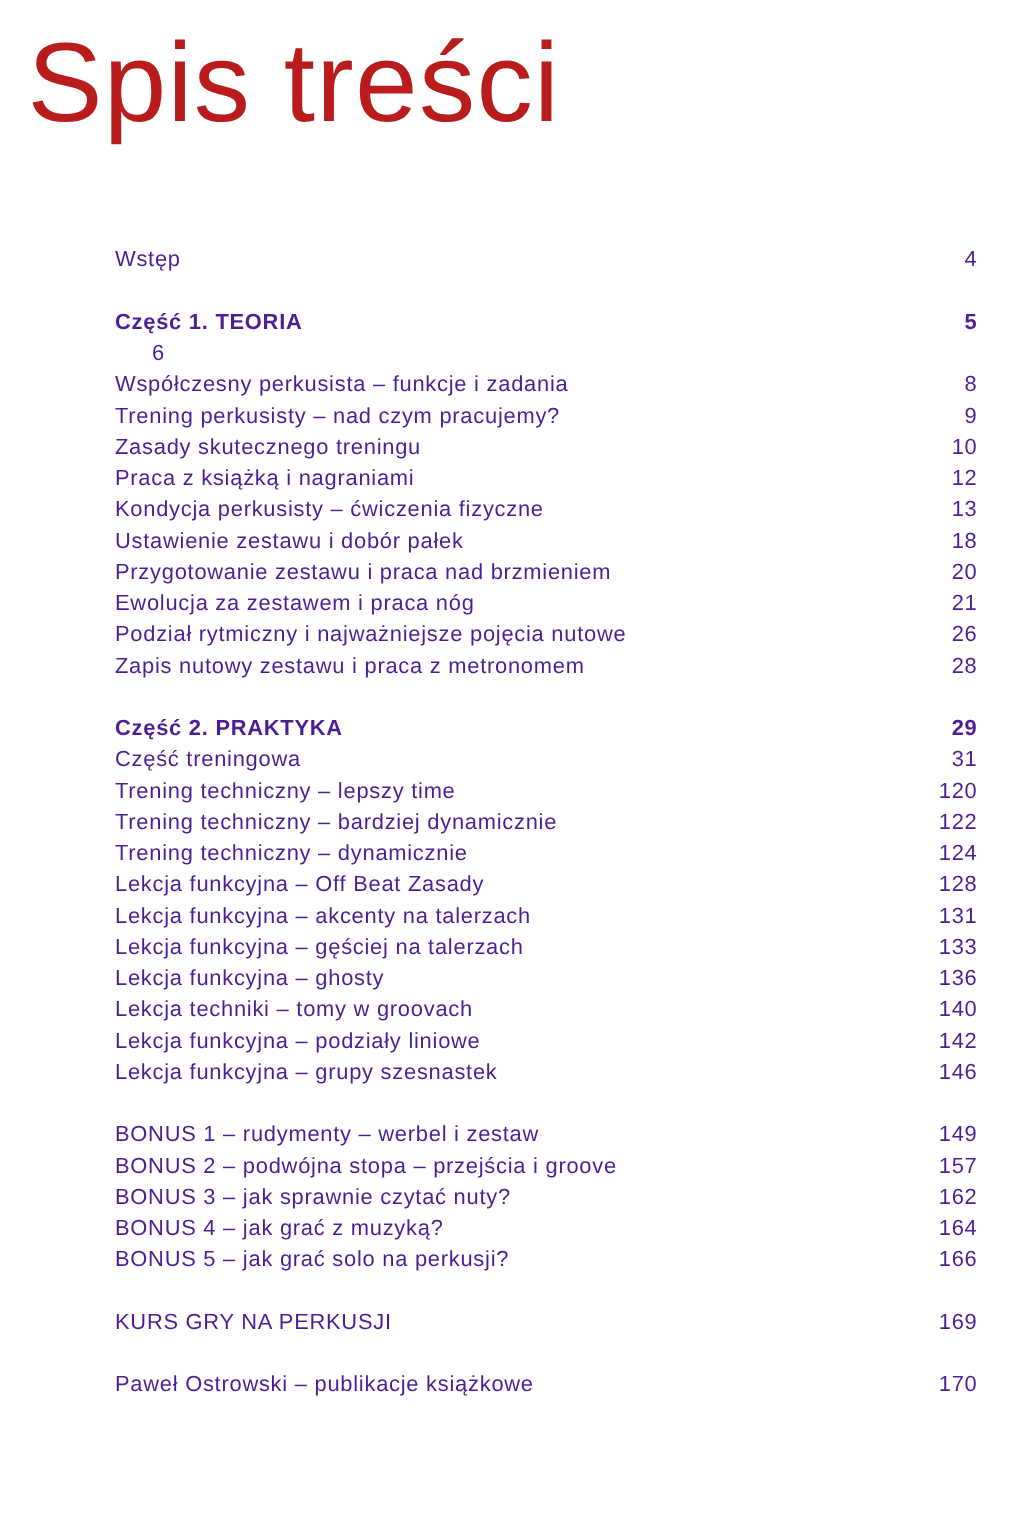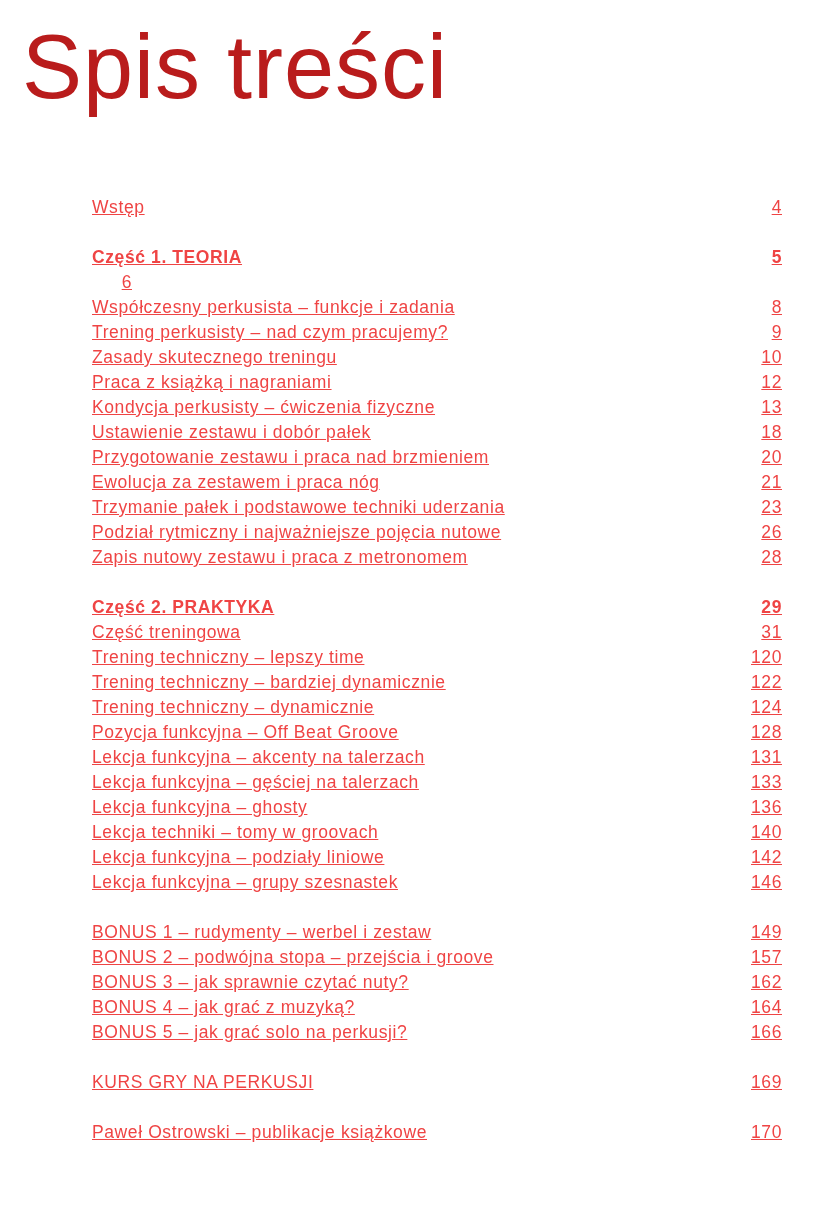--- a/index.html
+++ b/index.html
@@ -14,21 +14,21 @@
       font-size: 90px; font-weight: 300; letter-spacing: 1px;
       color: #b91c1c; line-height: 1.1;
       -webkit-text-stroke: 0;
     }
     .toc {
       position: absolute; left: 92px; top: 195px; width: 690px;
     }
     .row {
       display: flex; justify-content: space-between; align-items: baseline;
       height: 25px; line-height: 25px;
-      font-size: 17.5px; letter-spacing: 0.6px; color: #ef4444; text-decoration: underline;
+      font-size: 17.5px; letter-spacing: 0.6px; color: #4c1d95;
     }
     .row.bold { font-weight: bold; }
     .row .page { text-align: right; min-width: 40px; }
     .gap { height: 25px; }
   </style>
 </head>
 <body>
 
 <div class="title">Spis treści</div>
 
@@ -74,24 +74,20 @@
       </div>
       <div class="row">
         <span class="label">Przygotowanie zestawu i praca nad brzmieniem</span>
         <span class="page">20</span>
       </div>
       <div class="row">
         <span class="label">Ewolucja za zestawem i praca nóg</span>
         <span class="page">21</span>
       </div>
       <div class="row">
-        <span class="label">Trzymanie pałek i podstawowe techniki uderzania</span>
-        <span class="page">23</span>
-      </div>
-      <div class="row">
         <span class="label">Podział rytmiczny i najważniejsze pojęcia nutowe</span>
         <span class="page">26</span>
       </div>
       <div class="row">
         <span class="label">Zapis nutowy zestawu i praca z metronomem</span>
         <span class="page">28</span>
       </div>
     </div>
     <div class="gap"></div>
     <div>
@@ -109,21 +105,21 @@
       </div>
       <div class="row">
         <span class="label">Trening techniczny – bardziej dynamicznie</span>
         <span class="page">122</span>
       </div>
       <div class="row">
         <span class="label">Trening techniczny – dynamicznie</span>
         <span class="page">124</span>
       </div>
       <div class="row">
-        <span class="label">Pozycja funkcyjna – Off Beat Groove</span>
+        <span class="label">Lekcja funkcyjna – Off Beat Zasady</span>
         <span class="page">128</span>
       </div>
       <div class="row">
         <span class="label">Lekcja funkcyjna – akcenty na talerzach</span>
         <span class="page">131</span>
       </div>
       <div class="row">
         <span class="label">Lekcja funkcyjna – gęściej na talerzach</span>
         <span class="page">133</span>
       </div>

